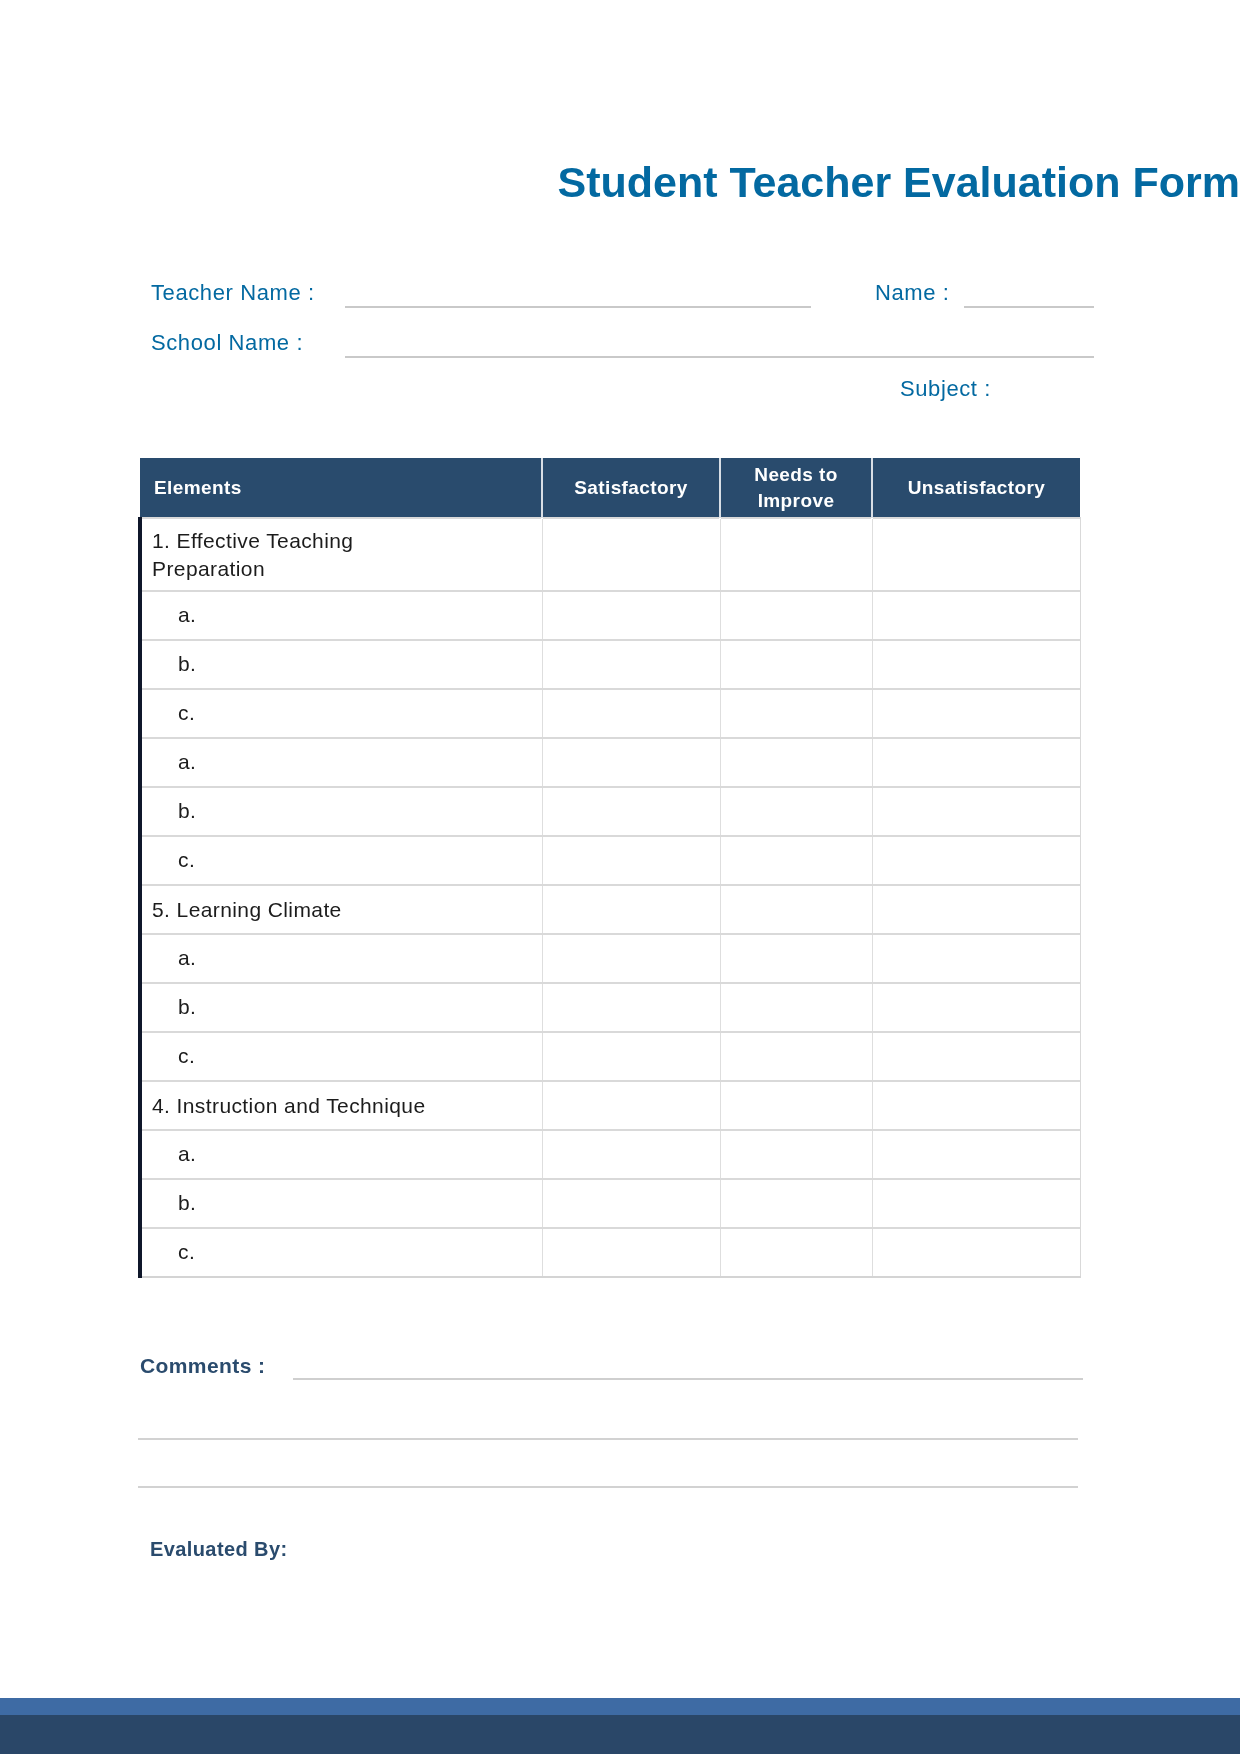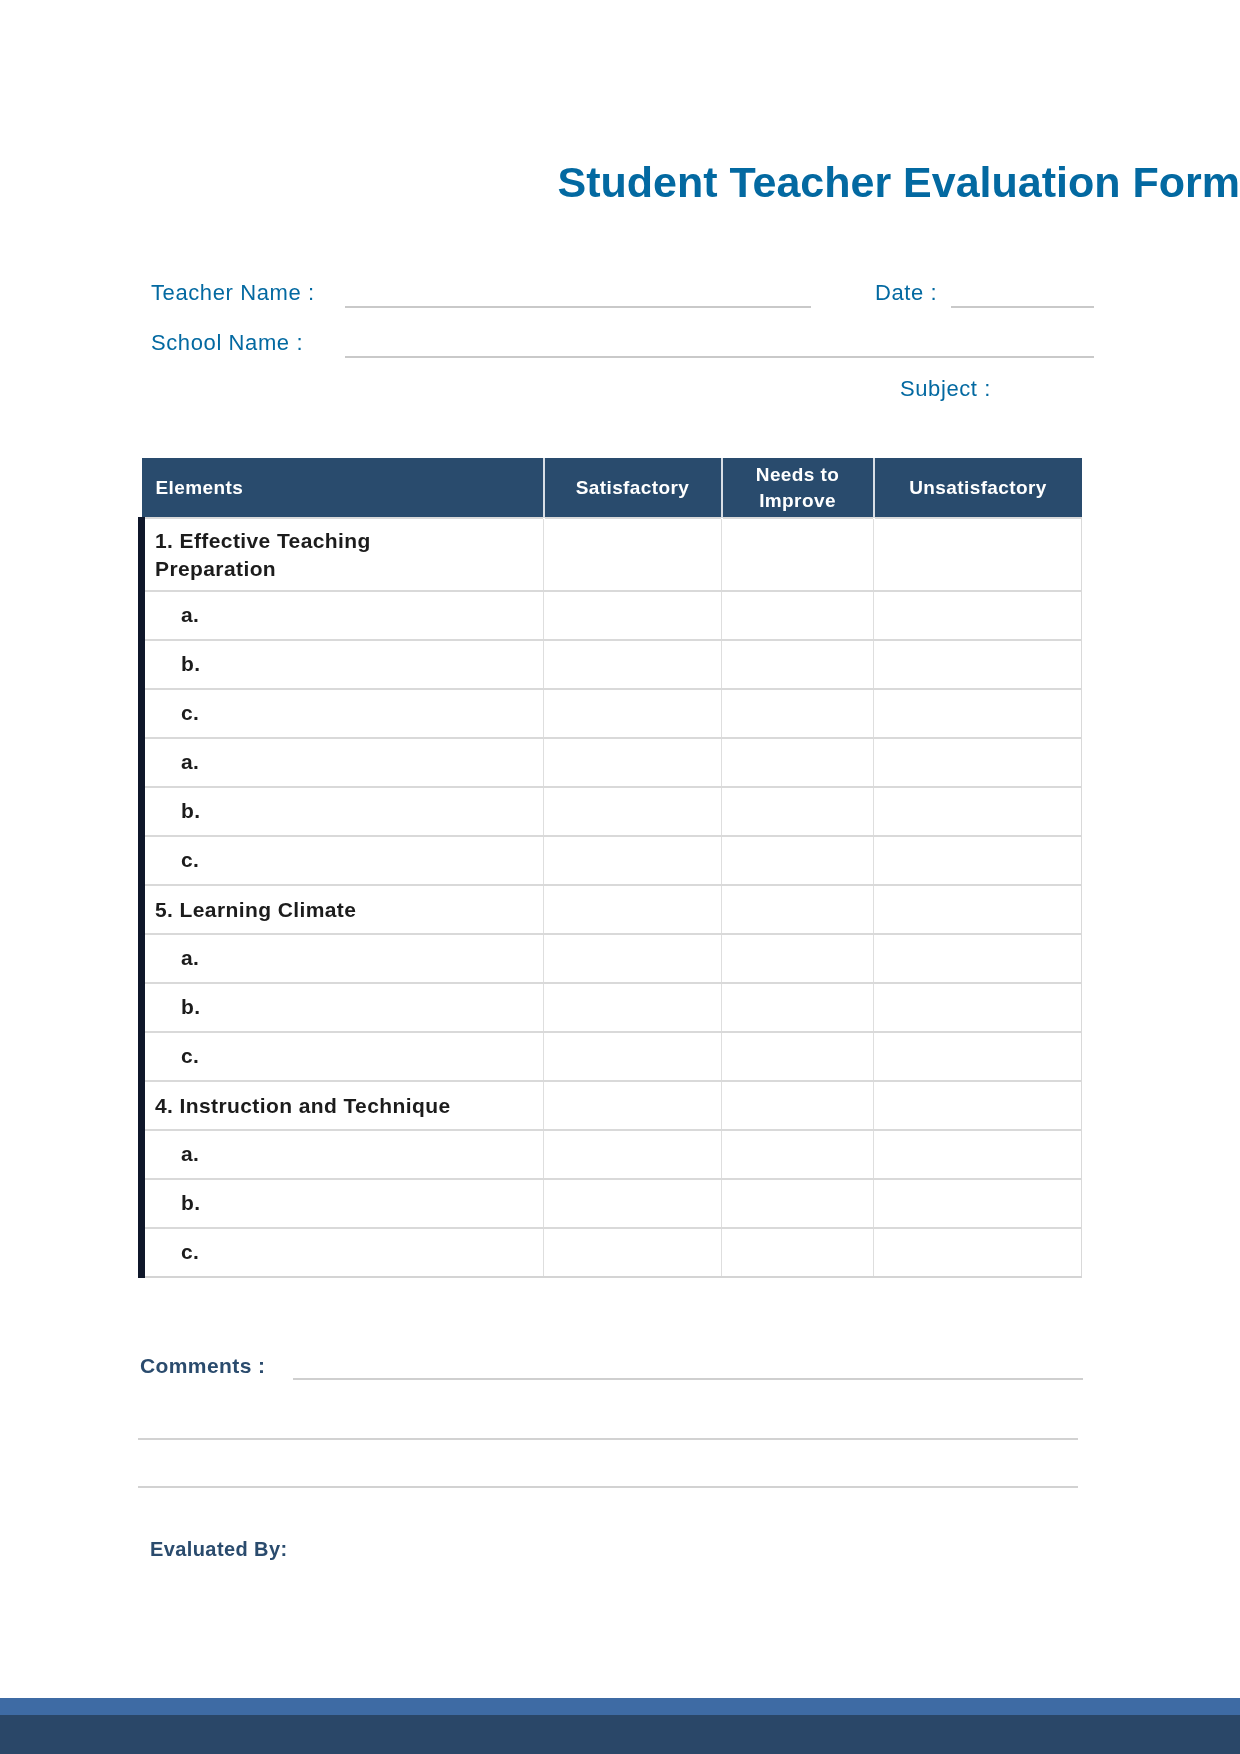--- a/index.html
+++ b/index.html
@@ -90,21 +90,21 @@
     border-top: 2px solid #d9d9d9;
     border-bottom: 2px solid #d9d9d9;
     height: 49px;
     vertical-align: middle;
     font-size: 21px;
     color: #1c1c1c;
     letter-spacing: 0.4px;
     background: #ffffff;
   }
   .eval-table tbody td + td { border-left: 1px solid #dedede; }
-  .eval-table tbody td:first-child { border-left: 7px solid #0f172a; font-weight: bold; }
+  .eval-table tbody td:first-child { border-left: 4px solid #0f172a; }
   .eval-table tbody td:last-child  { border-right: 1px solid #d9d9d9; }
   .eval-table tbody tr:last-child td { border-bottom: 2px solid #d4d4d4; }
 
   .eval-table .section-label {
     display: inline-block;
     padding: 8px 8px 8px 10px;
     white-space: pre-line;
     line-height: 1.3;
   }
   .eval-table .item-label {
@@ -168,21 +168,21 @@
 </head>
 <body>
 
 <div class="page">
 
   <h1 class="doc-title">Student Teacher Evaluation Form</h1>
 
   <div class="field-row row-teacher">
     <span class="flabel fixed">Teacher Name :</span>
     <div class="fline line-teacher"></div>
-    <span class="date-label">Date :</span>
+    <span class="date-label">Name :</span>
     <div class="fline line-date"></div>
   </div>
 
   <div class="field-row row-school">
     <span class="flabel fixed">School Name :</span>
     <div class="fline grow"></div>
   </div>
 
   <div class="field-row row-subject">
     <span class="flabel fixed">Subject :</span>

